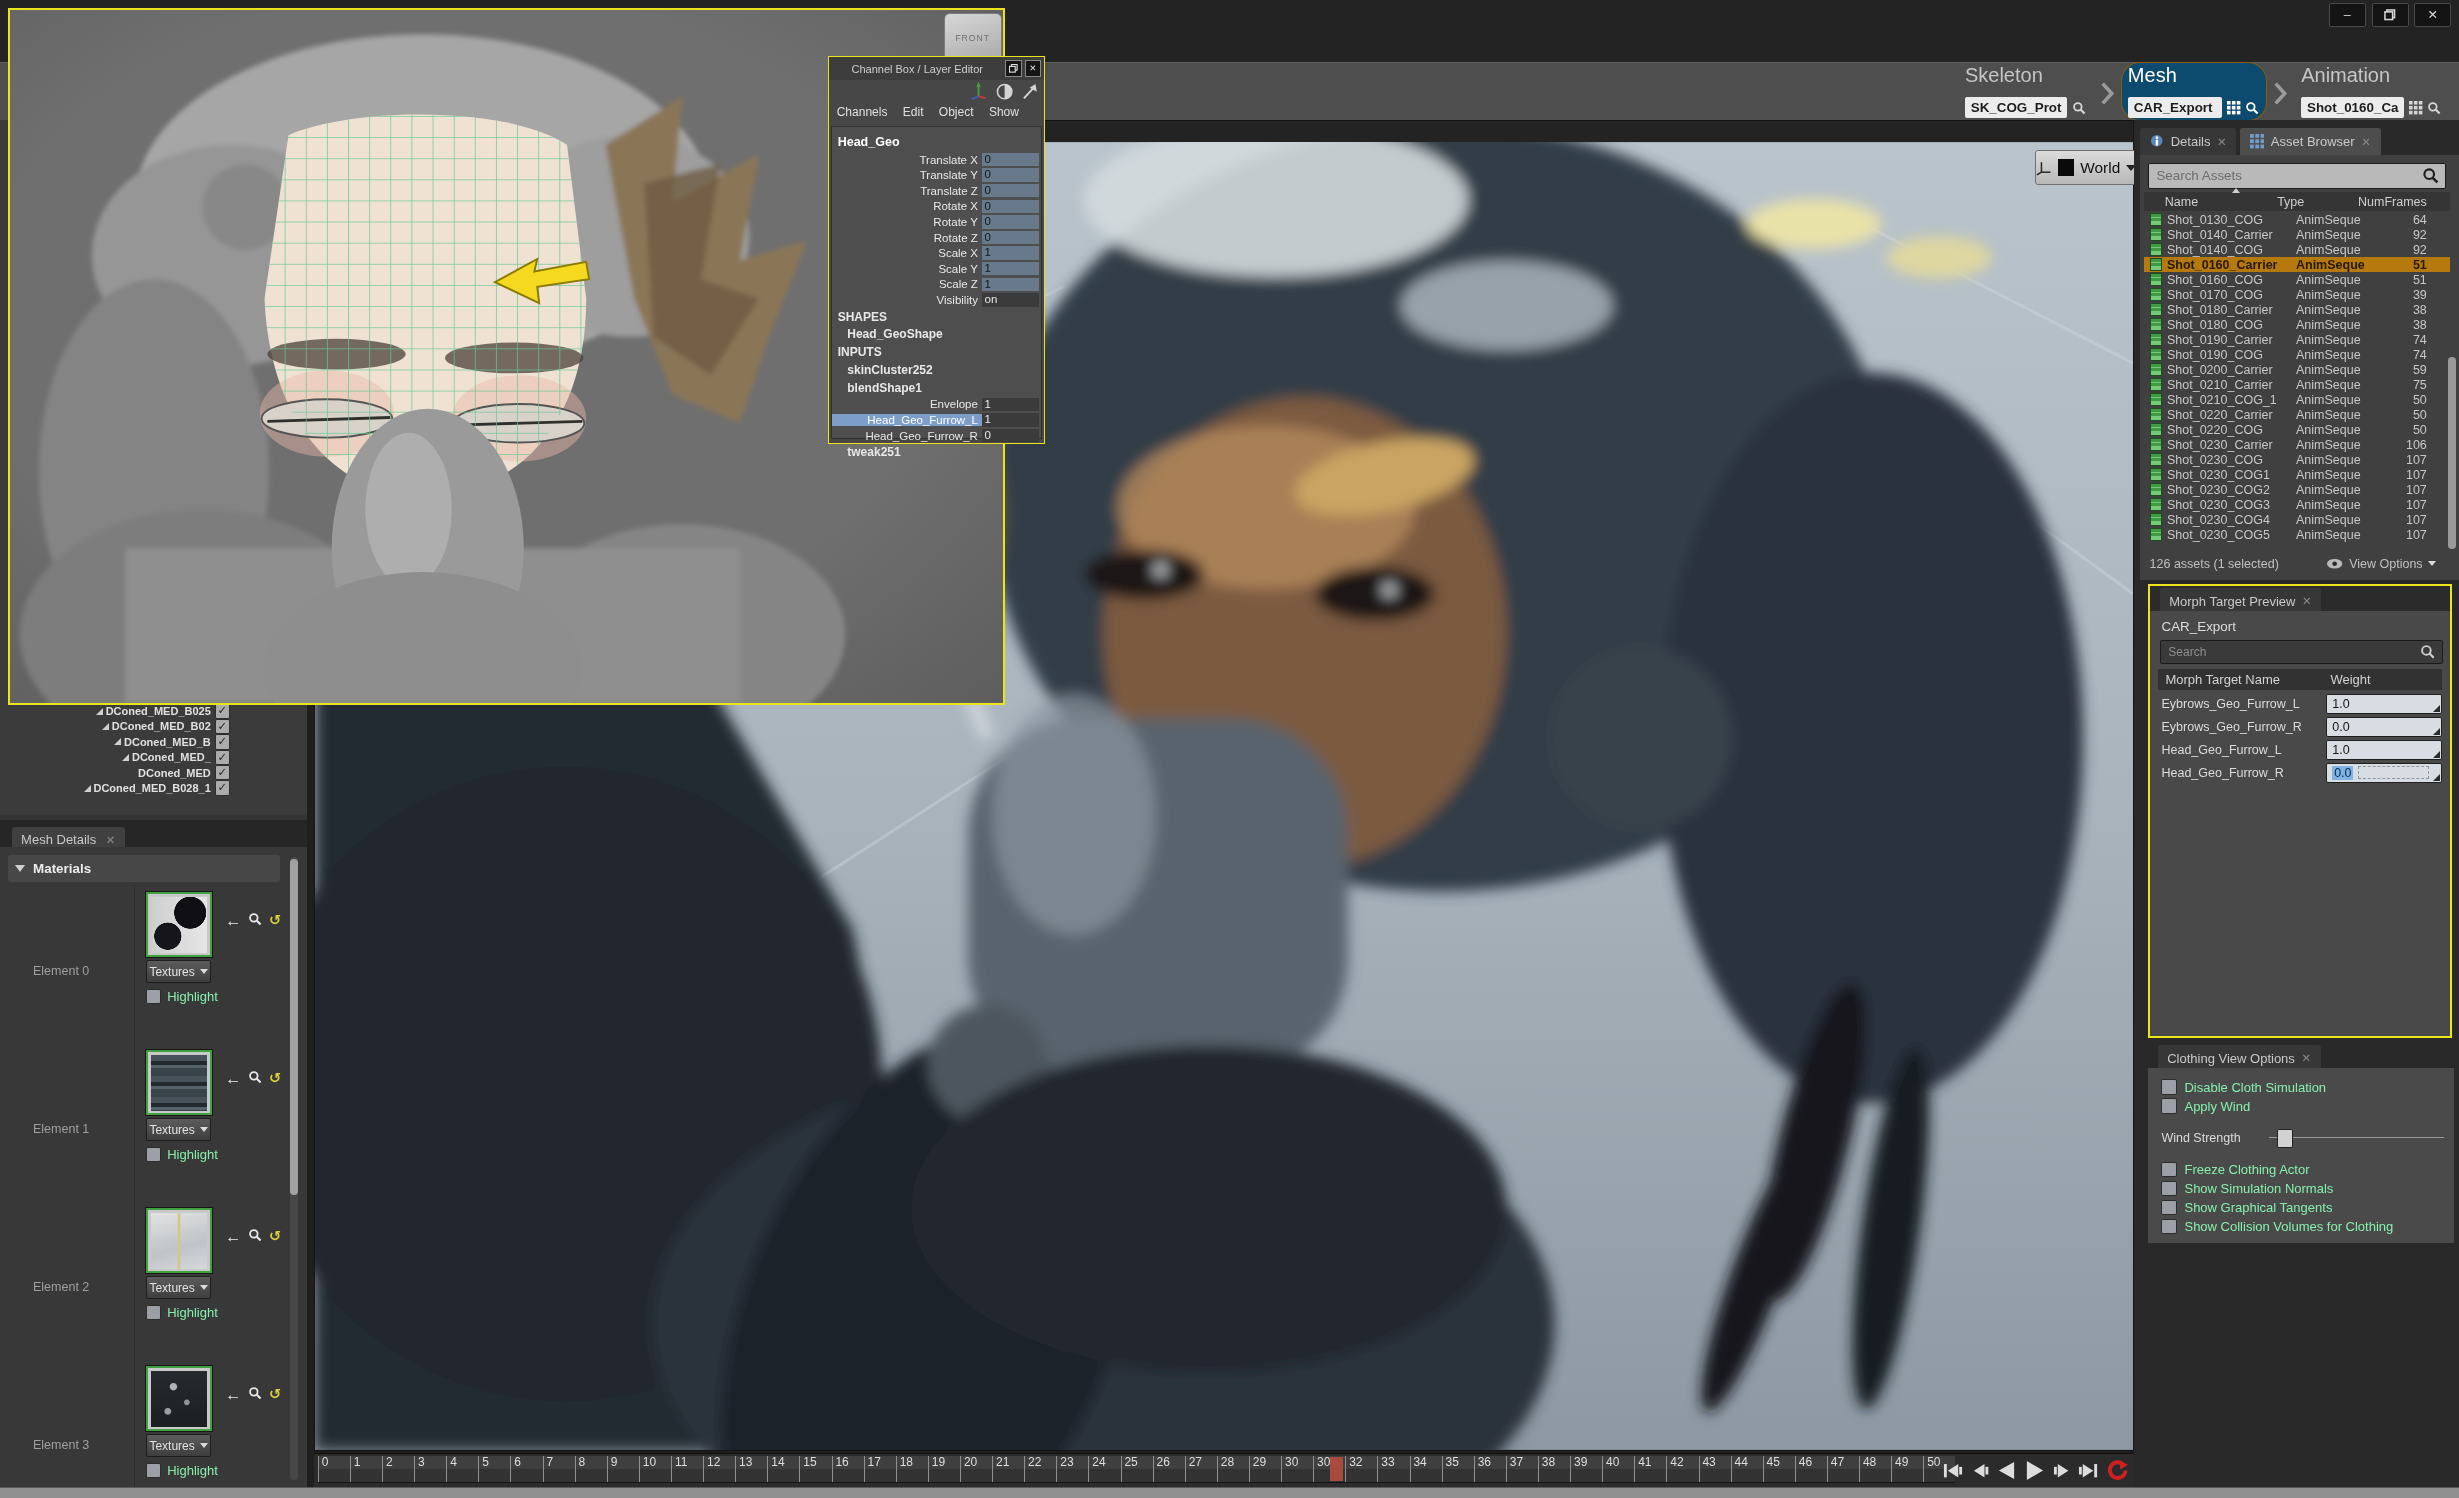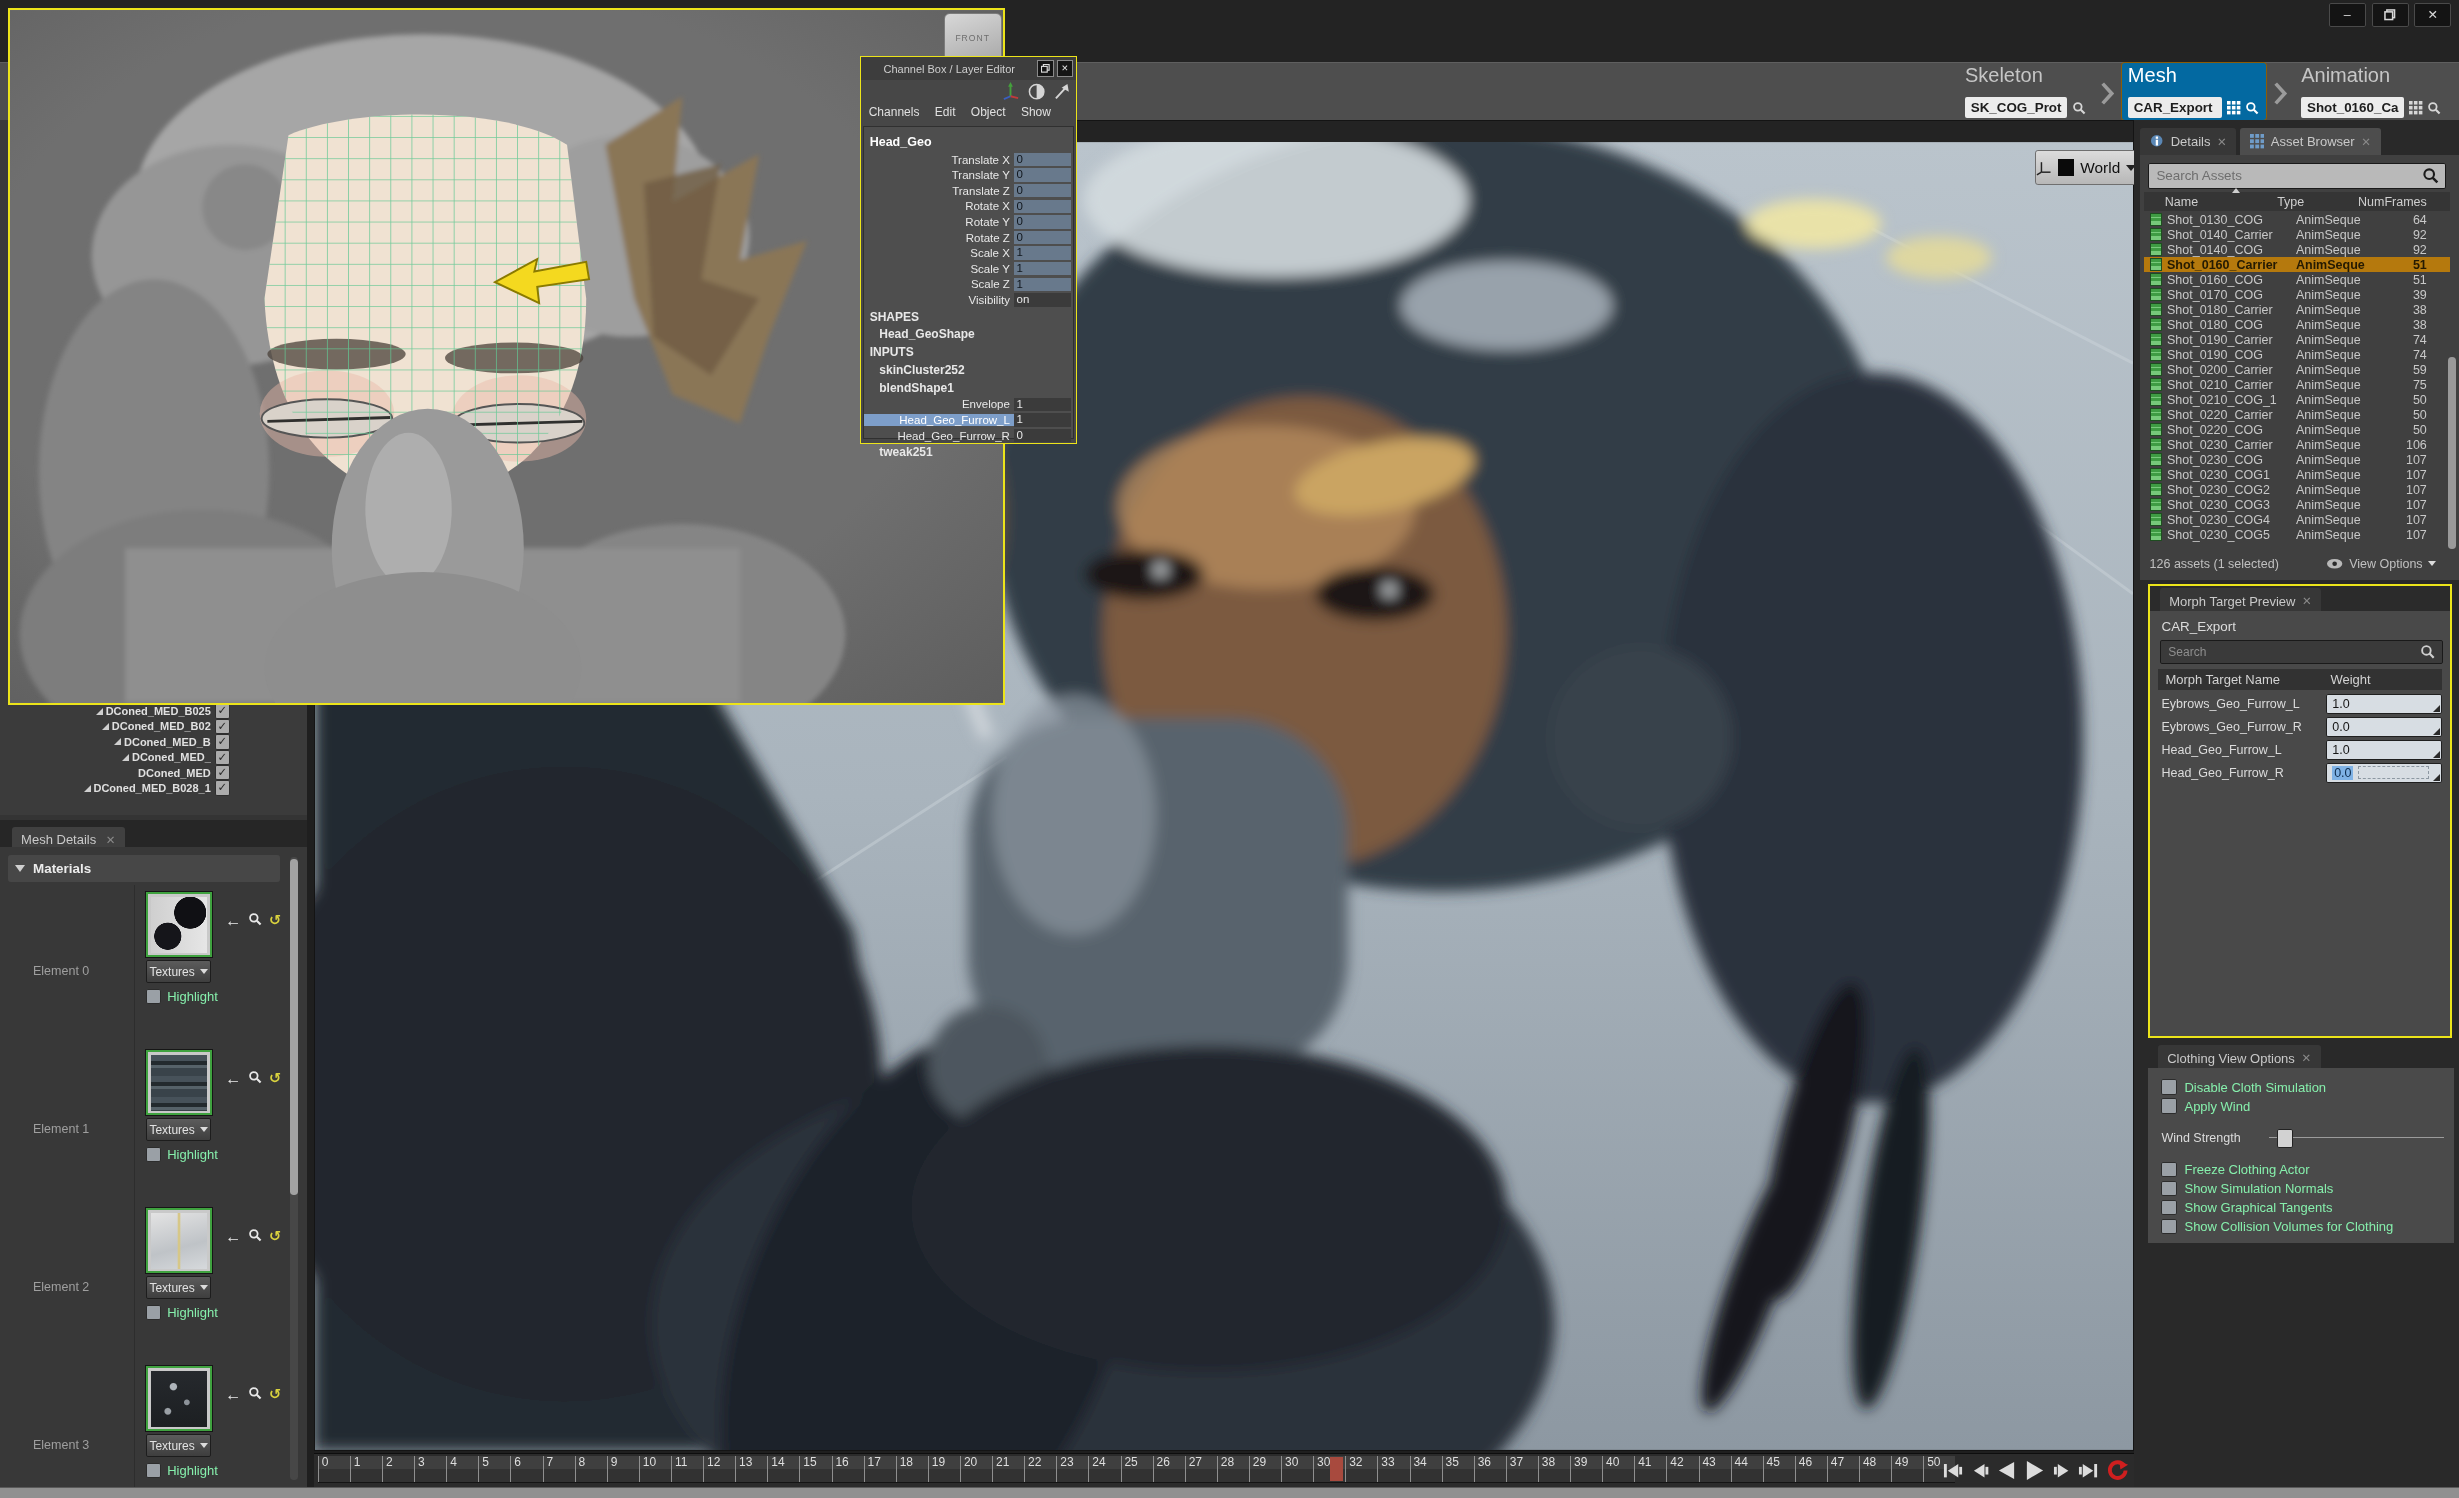--- a/index.html
+++ b/index.html
@@ -9,21 +9,21 @@
   
   #top-bar{left:0;top:0;width:2459px;height:62px;background:#232323;z-index:1;}
   #win-buttons{right:7.7px;top:2.9px;display:flex;gap:5.8px;z-index:2;}
   .winbtn{width:35px;height:22px;background:#141414;border:1px solid #4a4a4a;border-radius:1.9px;
           color:#d8d8d8;font-size:12.5px;display:flex;align-items:center;justify-content:center;}
   #toolbar-strip{left:0;top:62px;width:2459px;height:58px;background:#4e4e4e;
                  border-top:1px solid #5f5f5f;border-bottom:1.9px solid #1c1c1c;z-index:1;}
   
   #breadcrumb{position:absolute;right:11.5px;top:1.9px;height:54px;display:flex;align-items:center;gap:7.7px;}
   .bc-item{display:flex;flex-direction:column;justify-content:center;gap:11px;padding:1.9px 5.8px;border-radius:2.9px;}
-  .bc-item.active{background:#0369a1;box-shadow:0 0 0 1px #8a5c07;}
+  .bc-item.active{background:#0c4a6e;box-shadow:0 0 0 1px #8a5c07;border-radius:18px;}
   .bc-title{font-size:20px;color:#c6c6c6;line-height:21px;}
   .bc-item.active .bc-title{color:#fff;}
   .bc-row{display:flex;align-items:center;gap:4.8px;}
   .bc-box{background:#ececec;color:#1d1d1d;font-size:13.4px;font-weight:bold;padding:1.9px 5.8px;
           border-radius:1.9px;min-width:83px;height:17.3px;line-height:17.3px;}
   .bc-ic{display:flex;align-items:center;}
   .bc-chev{display:flex;align-items:center;margin-top:3.8px;}
   
   #left-base{left:0;top:120px;width:307px;height:1367px;background:#343434;z-index:1;}
   #tree-wrap{left:0;top:120px;width:307px;height:695px;background:#3b3b3b;z-index:1;}
@@ -151,21 +151,21 @@
   #wind-track{position:relative;flex:1;height:19px;}
   #wind-track .line{position:absolute;left:0;right:0;top:8.6px;height:1.9px;background:#9b9b9b;}
   #wind-handle{position:absolute;left:7.7px;top:1px;width:14.4px;height:17.3px;background:#d2d2d2;border:1px solid #222;border-radius:1.9px;}
   #cloth-bottom{position:absolute;left:0;top:92px;width:100%;}
   
   #maya-inset{left:7.7px;top:7.7px;width:993px;height:693px;border:2.9px solid #ece41a;background:#6d6d6d;z-index:5;overflow:hidden;}
   #front-cube{position:absolute;left:934px;top:3.8px;width:56px;height:48px;background:linear-gradient(160deg,#d8d8d8,#a8a8a8);
               border:1px solid #7c7c7c;border-radius:5.8px;display:flex;align-items:center;justify-content:center;
               font-size:8.6px;color:#6e6e6e;letter-spacing:1px;}
   
-  #channel-box{left:860px;top:56px;width:215px;height:386px;border:1.9px solid #ece41a;background:#474747;z-index:6;}
+  #channel-box{left:828px;top:56px;width:215px;height:386px;border:1.9px solid #ece41a;background:#474747;z-index:6;}
   #cb-title{position:absolute;left:0;top:0;width:100%;height:23px;display:flex;align-items:center;
             background:#3d3d3d;font-size:11px;color:#cfcfcf;}
   #cb-title .t{flex:1;text-align:center;}
   .cb-winbtn{width:14.4px;height:14.4px;background:#151515;border:1px solid #8a8a8a;color:#ddd;font-size:8.6px;
              display:flex;align-items:center;justify-content:center;margin-right:2.9px;}
   #cb-icons{position:absolute;right:5.8px;top:25px;display:flex;gap:7.7px;align-items:center;}
   #cb-menus{position:absolute;left:7.7px;top:48px;display:flex;gap:15.4px;font-size:12px;color:#e0e0e0;}
   #channels{position:absolute;left:1.9px;top:69px;width:211px;height:313px;background:#4e4e4e;border:1px solid #303030;
             box-sizing:border-box;padding-top:6px;}
   .chrow{display:flex;align-items:center;height:15.6px;}

